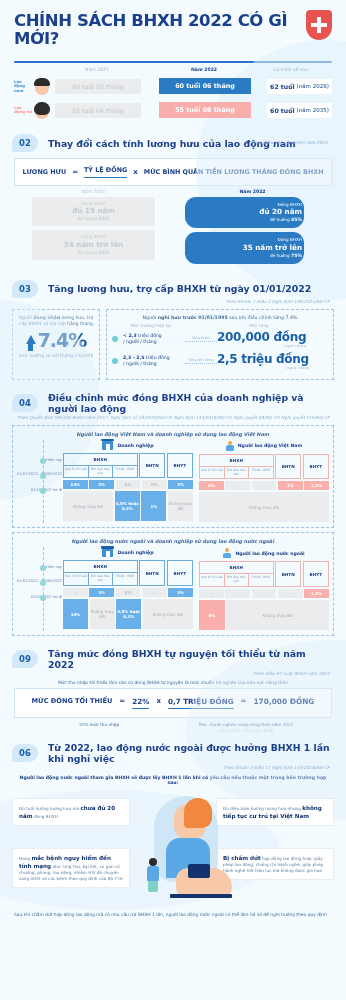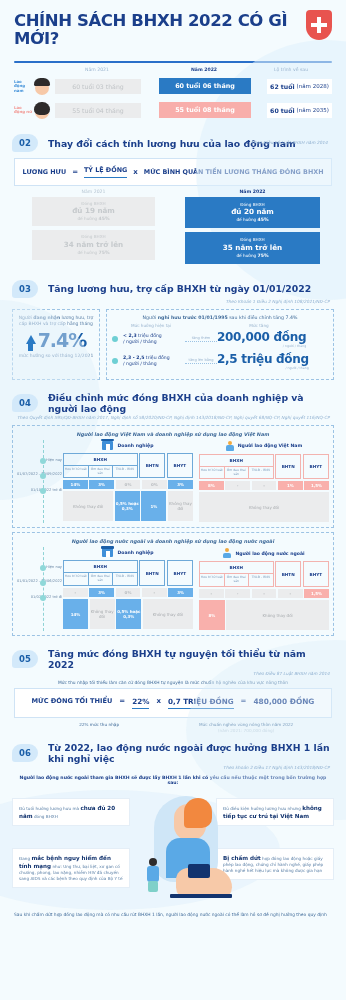--- a/index.html
+++ b/index.html
@@ -63,21 +63,21 @@
      display:flex; align-items:center; justify-content:center; gap:6px; }
   .f-lbl { font-size:6.4px; font-weight:bold; text-align:center; line-height:1.3; color:#1b3f8b; }
   .f-op { font-size:7px; font-weight:bold; color:#1b3f8b; }
   .f-underline { border-bottom:1.4px solid #2a7ac4; padding-bottom:2px; }
   .s2-grid { position:relative; margin:3px 14px 4px 14px; display:flex; }
   .s2-col { width:50%; }
   .s2-yr { font-size:4.6px; text-align:center; margin-bottom:3px; }
   .s2-yr.old { color:#b7c6d3; }
   .s2-yr.new { color:#1b3f8b; font-weight:bold; }
   .box-old { background:#ebeced; color:#c6cacd; text-align:center; padding:4px 2px; margin:0 18px 4px 18px; line-height:1.35;}
-  .box-new { background:#2a7ac4; color:#fff; text-align:center; padding:5px 2px; margin:0 12px 4px 12px; line-height:1.35;}
+  .box-new { background:#2a7ac4; color:#fff; text-align:right; padding:5px 2px; margin:0 28px 4px 12px; line-height:1.35;border-radius:11px;}
   .bx-s { font-size:4.2px; display:block; }
   .bx-b { font-size:7.2px; font-weight:bold; display:block; }
   .bx-t { font-size:4.2px; display:block; }
   .bx-t b { font-size:4.6px; }
 
   
   .s3 { margin:3px 12px 4px 12px; display:flex; gap:6px; }
   .s3-left { width:88px; border:1px dashed #9cc3e4; padding:5px 4px; text-align:center; }
   .s3-left p { font-size:4.5px; color:#5e82a8; line-height:1.35; }
   .pct-row { display:flex; align-items:center; justify-content:center; margin:2px 0; }
@@ -467,34 +467,34 @@
         <div class="big-grid">
           <div class="bigcell bc-pink" style="flex:1;">8%</div>
           <div class="bigcell bc-gray" style="flex:4;">Không thay đổi</div>
         </div>
       </div>
     </div>
   </div>
 
   <div class="sec">
     <div class="sec-row">
-      <div class="num-badge">05</div>
+      <div class="num-badge">09</div>
       <div class="sec-title">Tăng mức đóng BHXH tự nguyện tối thiểu từ năm 2022</div>
     </div>
     <div class="sec-ref">Theo Điều 87 Luật BHXH năm 2014</div>
   </div>
   <div class="s5-note">Mức thu nhập tối thiểu làm căn cứ đóng BHXH tự nguyện là mức chuẩn hộ nghèo của khu vực nông thôn</div>
   <div class="s5-box">
     <div class="s5-lbl">MỨC ĐÓNG TỐI THIỂU</div>
     <div class="f-op">=</div>
     <div class="s5-v">22%</div>
     <div class="f-op">x</div>
     <div class="s5-v">0,7 TRIỆU ĐỒNG</div>
     <div class="f-op">=</div>
-    <div class="s5-res">480,000 ĐỒNG</div>
+    <div class="s5-res">170,000 ĐỒNG</div>
   </div>
   <div class="s5-foot">
     <div class="s5-f1">22% mức thu nhập</div>
     <div class="s5-f2">
       <span>Mức chuẩn nghèo vùng nông thôn năm 2022</span><br>
       <span class="muted">(năm 2021: 700,000 đồng)</span>
     </div>
   </div>
 
   <div class="sec">

